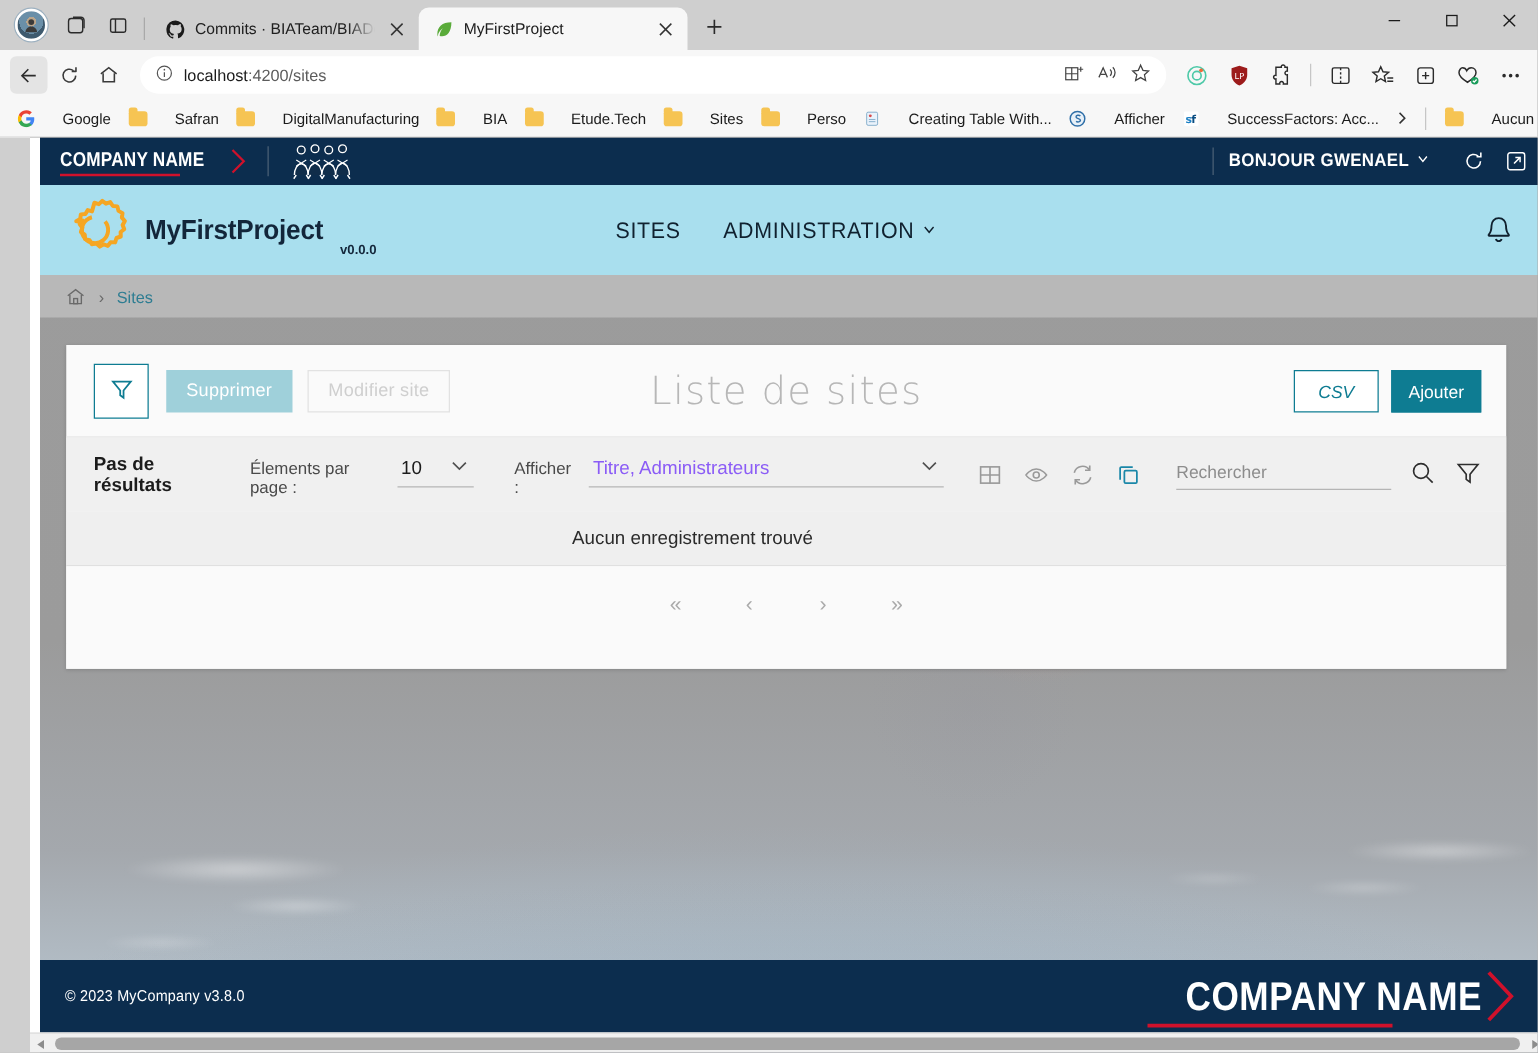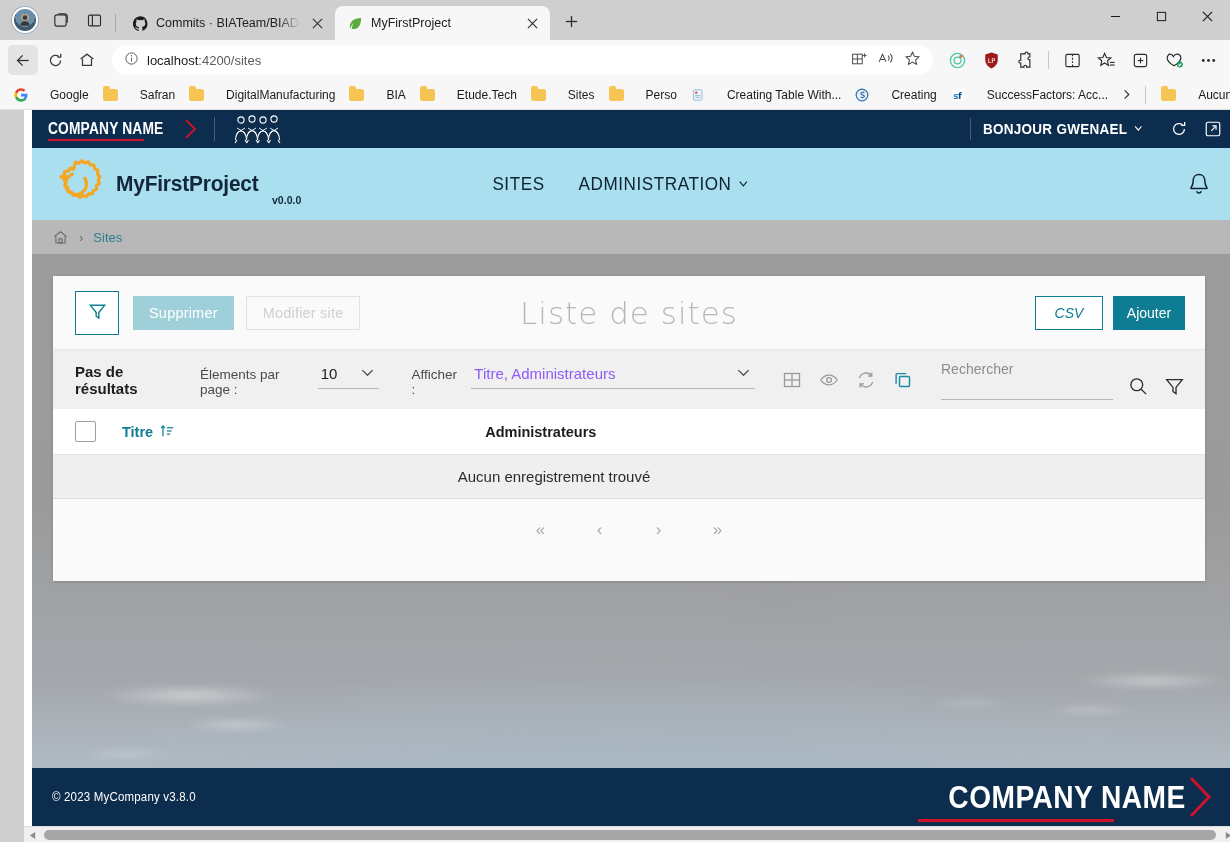--- a/index.html
+++ b/index.html
@@ -212,21 +212,21 @@
   }
   .selbox .cv { color:#4f4f4f; }
   .afficher { display:flex; align-items: baseline; gap: 8px; margin-left: 32px; font-size: 13.5px; color:#4a4a4a;
     font-family:"Liberation Sans Narrow","Liberation Sans",sans-serif;}
   .selbox.wide { width: 290px; justify-content: space-between; }
   .selbox.wide .lbl{ font-size:15px; color:#8b5cf6; font-family:"Liberation Sans",sans-serif;}
   .tbicons { display:flex; align-items:center; gap: 16px; margin-left: 26px; }
   .tbi { width: 21px; height: 21px; color: #9a9a9a; display:flex;align-items:center;justify-content:center;}
   .tbi.teal { color: #1a87a8; }
   .searchwrap { margin-left: 28px; display:flex; align-items:flex-end; gap: 14px; }
-  .searchfield { width: 172px; border-bottom: 1px solid #b5b5b5; padding-bottom: 21px; }
+  .searchfield { width: 172px; border-bottom: 1px solid #b5b5b5; padding-bottom: 4px; }
   .searchfield input {
     border: none; outline: none; background: transparent; width: 100%; font-size: 14px; color:#2a2a2a;
     font-family:"Liberation Sans Narrow","Liberation Sans",sans-serif;
   }
   .searchfield input::placeholder { color: #8d8d8d; }
   .sicon { width: 22px; height: 22px; color:#2e2e2e; display:flex;align-items:center;justify-content:center; margin-bottom:2px;}
 
   .tablehead {
     height: 46px; background: #fff; display:flex; align-items:center; padding: 0 0 0 22px;
     border-bottom: 1px solid #e6e6e6;
@@ -523,21 +523,21 @@
       </span>
       <span>Creating Table With...</span>
     </div>
     <div class="bm">
       <span class="gicon">
         <svg width="14" height="14" viewBox="0 0 24 24" fill="none" stroke="#2f6fa8" stroke-width="2">
             <circle cx="12" cy="12" r="10" fill="#e7f0f8"></circle>
             <path d="M16 8c-2-1.5-6-1-6 1.5s6 2 6 4.5-4 3-6 1.5" stroke="#2f6fa8"></path>
           </svg>
       </span>
-      <span>Creating</span>
+      <span>Afficher</span>
     </div>
     <div class="bm">
       <span class="gicon">
         <svg width="14" height="14" viewBox="0 0 24 24">
             <rect x="2" y="2" width="20" height="20" rx="2" fill="#fff"></rect>
             <text x="4" y="18" font-size="15" font-weight="bold" fill="#1b7fc4" font-family="DejaVu Sans">s</text>
             <text x="12" y="18" font-size="15" font-weight="bold" fill="#0a4d82" font-family="DejaVu Sans">f</text>
           </svg>
       </span>
       <span>SuccessFactors: Acc...</span>
@@ -756,38 +756,20 @@
                   </svg>
               </span>
               <span class="sicon">
                 <svg width="21" height="21" viewBox="0 0 22 22" fill="none" stroke="#2e2e2e" stroke-width="1.4">
                     <polygon points="2.8,3.8 19.2,3.8 12.6,12 12.6,18.5 9.4,16.2 9.4,12"></polygon>
                   </svg>
               </span>
             </div>
           </div>
 
-          <div class="tablehead">
-            <span class="chk"></span>
-            <span class="colhead">
-              <span>Titre</span>
-              <span class="sorticon">
-                <svg width="15" height="15" viewBox="0 0 16 16" fill="none" stroke="#0e7c92" stroke-width="1.3">
-                  <line x1="3.2" y1="2.2" x2="3.2" y2="13"></line>
-                    <polyline points="1.2,4.4 3.2,2 5.2,4.4"></polyline>
-                  <line x1="7.4" y1="4" x2="14" y2="4"></line>
-                    <line x1="7.4" y1="7.4" x2="12.4" y2="7.4"></line>
-                    <line x1="7.4" y1="10.8" x2="10.8" y2="10.8"></line>
-                </svg>
-              </span>
-            </span>
-            <span class="colhead admins">
-              <span>Administrateurs</span>
-            </span>
-          </div>
 
           <div class="emptyrow">
             <span>Aucun enregistrement trouvé</span>
           </div>
 
           <div class="pager">
             <span class="pg">«</span>
             <span class="pg">‹</span>
             <span class="pg">›</span>
             <span class="pg">»</span>

